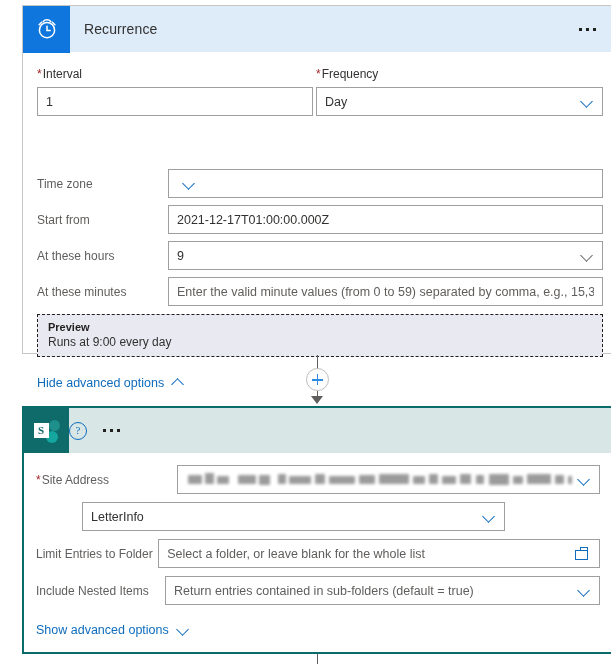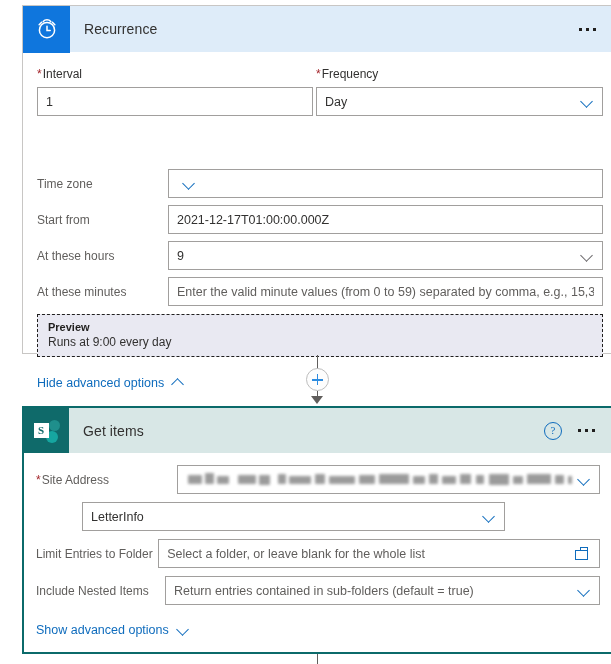--- a/index.html
+++ b/index.html
@@ -436,21 +436,20 @@
   <div class="card" id="getitems-card">
 
     <div class="card-header">
       <div class="card-icon sp-icon-bg">
         <div class="sp-glyph">
           <div class="sp-circle-a"></div>
           <div class="sp-circle-b"></div>
           <div class="sp-square">S</div>
         </div>
       </div>
-      <div class="card-title">Get items</div>
       <div class="header-actions">
         <div class="help-icon">?</div>
         <div class="ellipsis-btn">
           <i></i>
           <i></i>
           <i></i>
         </div>
       </div>
     </div>
 

